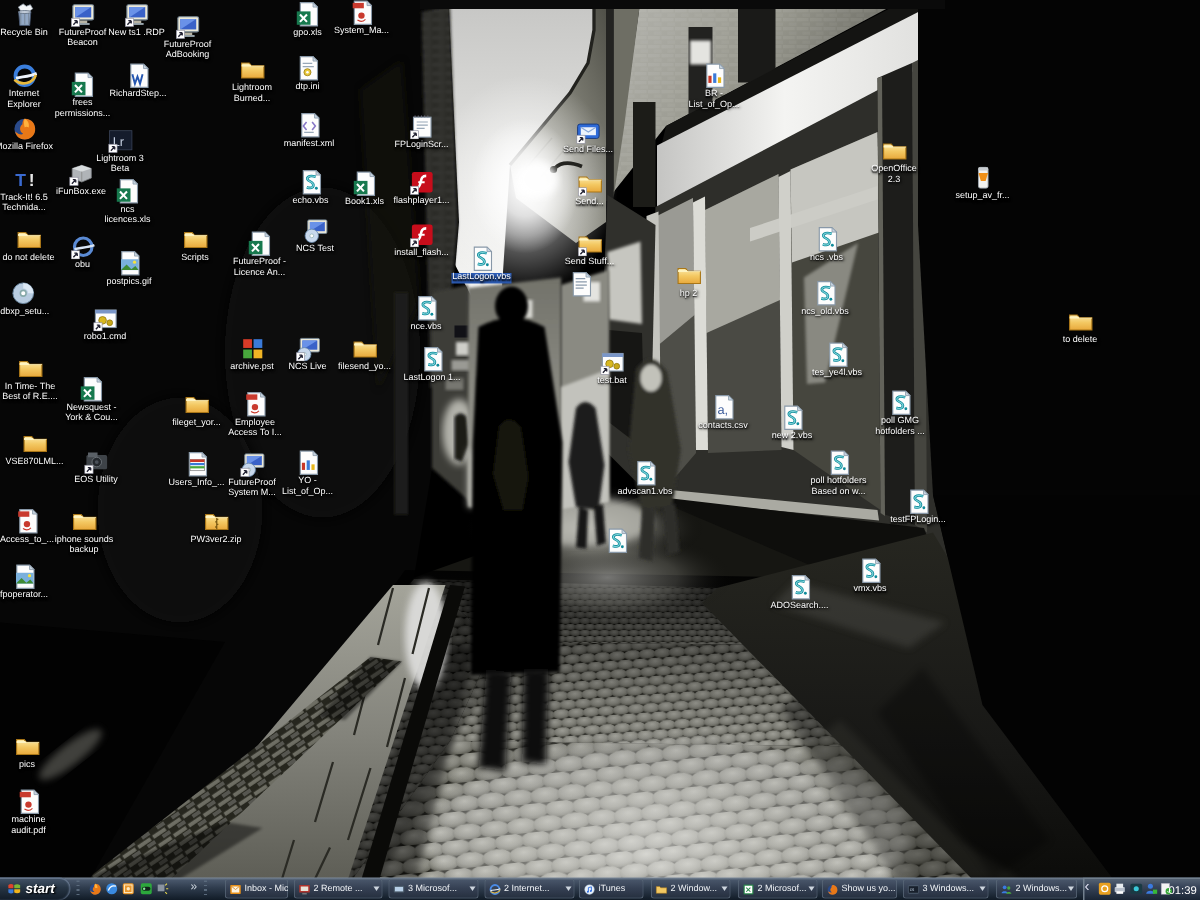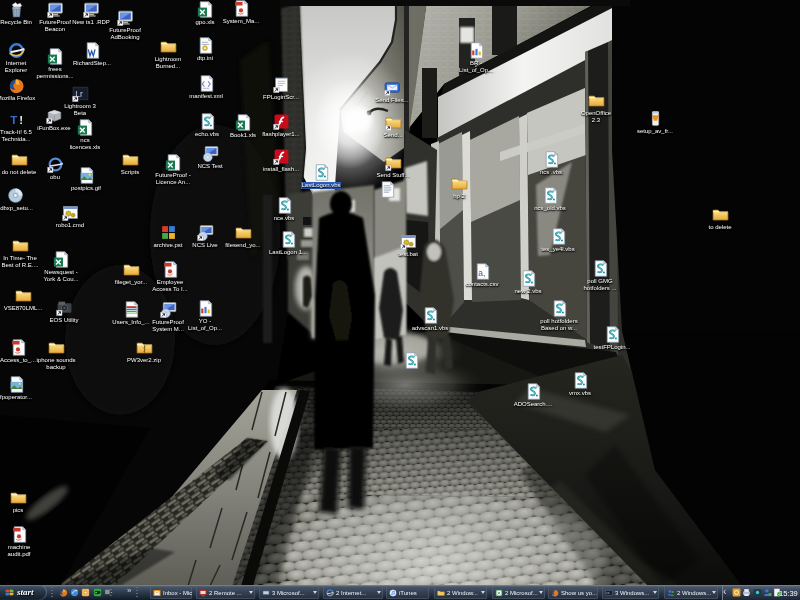--- a/index.html
+++ b/index.html
@@ -8,21 +8,21 @@
 .di svg{width:17px;height:17px;}
 .lb{margin-top:1px;font-size:6px;line-height:6.5px;color:#fff;text-align:center;text-shadow:0 1px 1px #000,1px 1px 2px #000;}
 .sel{background:#2e5eb8;}
 #tb{position:absolute;left:0;top:585px;width:800px;height:15px;background:linear-gradient(#7c8a9a 0%,#48566a 12%,#303d4e 45%,#222e3d 70%,#111b26 100%);z-index:10;}
 .tbt{position:absolute;top:1px;height:13px;border-radius:2px;background:linear-gradient(#4a576b 0%,#343f52 50%,#252f3e 100%);box-shadow:inset 0 0 0 0.5px #5a6878;color:#f2f5f8;font-size:6px;display:flex;align-items:center;overflow:hidden;}
 .tbt .ti{width:8px;height:8px;margin:0 2px 0 3px;flex:none;}
 .tbt .tx{white-space:nowrap;}
 .arr{position:absolute;right:2px;top:5px;width:0;height:0;border-left:2.5px solid transparent;border-right:2.5px solid transparent;border-top:3px solid #cdd5de;}
 
 #startb{position:absolute;left:0;top:0;width:47px;height:15px;border-radius:0 8px 8px 0;background:linear-gradient(#45556a,#273544 45%,#121c28);box-shadow:inset 0 1px 0 #64748a,inset -1px 0 1px #54647a;display:flex;color:#fff;font-weight:bold;font-style:italic;font-size:9px;}
-#startb span{margin:2px 0 0 3px;text-shadow:1px 1px 1px #000;font-family:Liberation Serif, serif;}
+#startb span{margin:2px 0 0 3px;text-shadow:1px 1px 1px #000;}
 .ql{position:absolute;top:3px;width:9px;height:9px;}
 .qsep{position:absolute;top:2px;width:2px;height:11px;background:repeating-linear-gradient(#5a6a7c 0,#5a6a7c 1px,transparent 1px,transparent 3px);}
 .qchev{position:absolute;left:127px;top:1px;color:#cdd5de;font-size:8px;}
 #tray{position:absolute;left:722px;top:0;width:78px;height:15px;background:linear-gradient(#5a6878,#38455a 40%,#1a2534);box-shadow:inset 1px 1px 0 #72808e;}
 #chev{position:absolute;left:1px;top:1px;color:#dde;font-size:10px;}
 .tri{position:absolute;top:3px;width:9px;height:9px;}
 #clock{position:absolute;left:57px;top:3.5px;color:#fff;font-size:7.5px;}
 </style></head>
 <body>
 <div id="scr">
@@ -1029,16 +1029,16 @@
 <svg class="tri" style="left:41px" viewBox="0 0 16 16">
           <circle cx="7" cy="5" r="3" fill="#3a7ae0"></circle>
           <path d="M2 14 C2 9 12 9 12 14 z" fill="#3a7ae0"></path>
           <rect x="10" y="9" width="5" height="5" fill="#38b838"></rect>
         </svg>
 <svg class="tri" style="left:51px" viewBox="0 0 16 16">
           <rect x="2" y="1.5" width="10" height="13" fill="#f4f4f4" stroke="#99a" stroke-width="0.6"></rect>
           <circle cx="11" cy="11" r="3.8" fill="#38a838"></circle>
           <path d="M9.3 11 l1.3 1.3 2.2-2.6" stroke="#fff" stroke-width="1" fill="none"></path>
         </svg>
-<span id="clock">15:39</span>
+<span id="clock">01:39</span>
 </div>
 </div>
 
 </div>
 </body></html>

